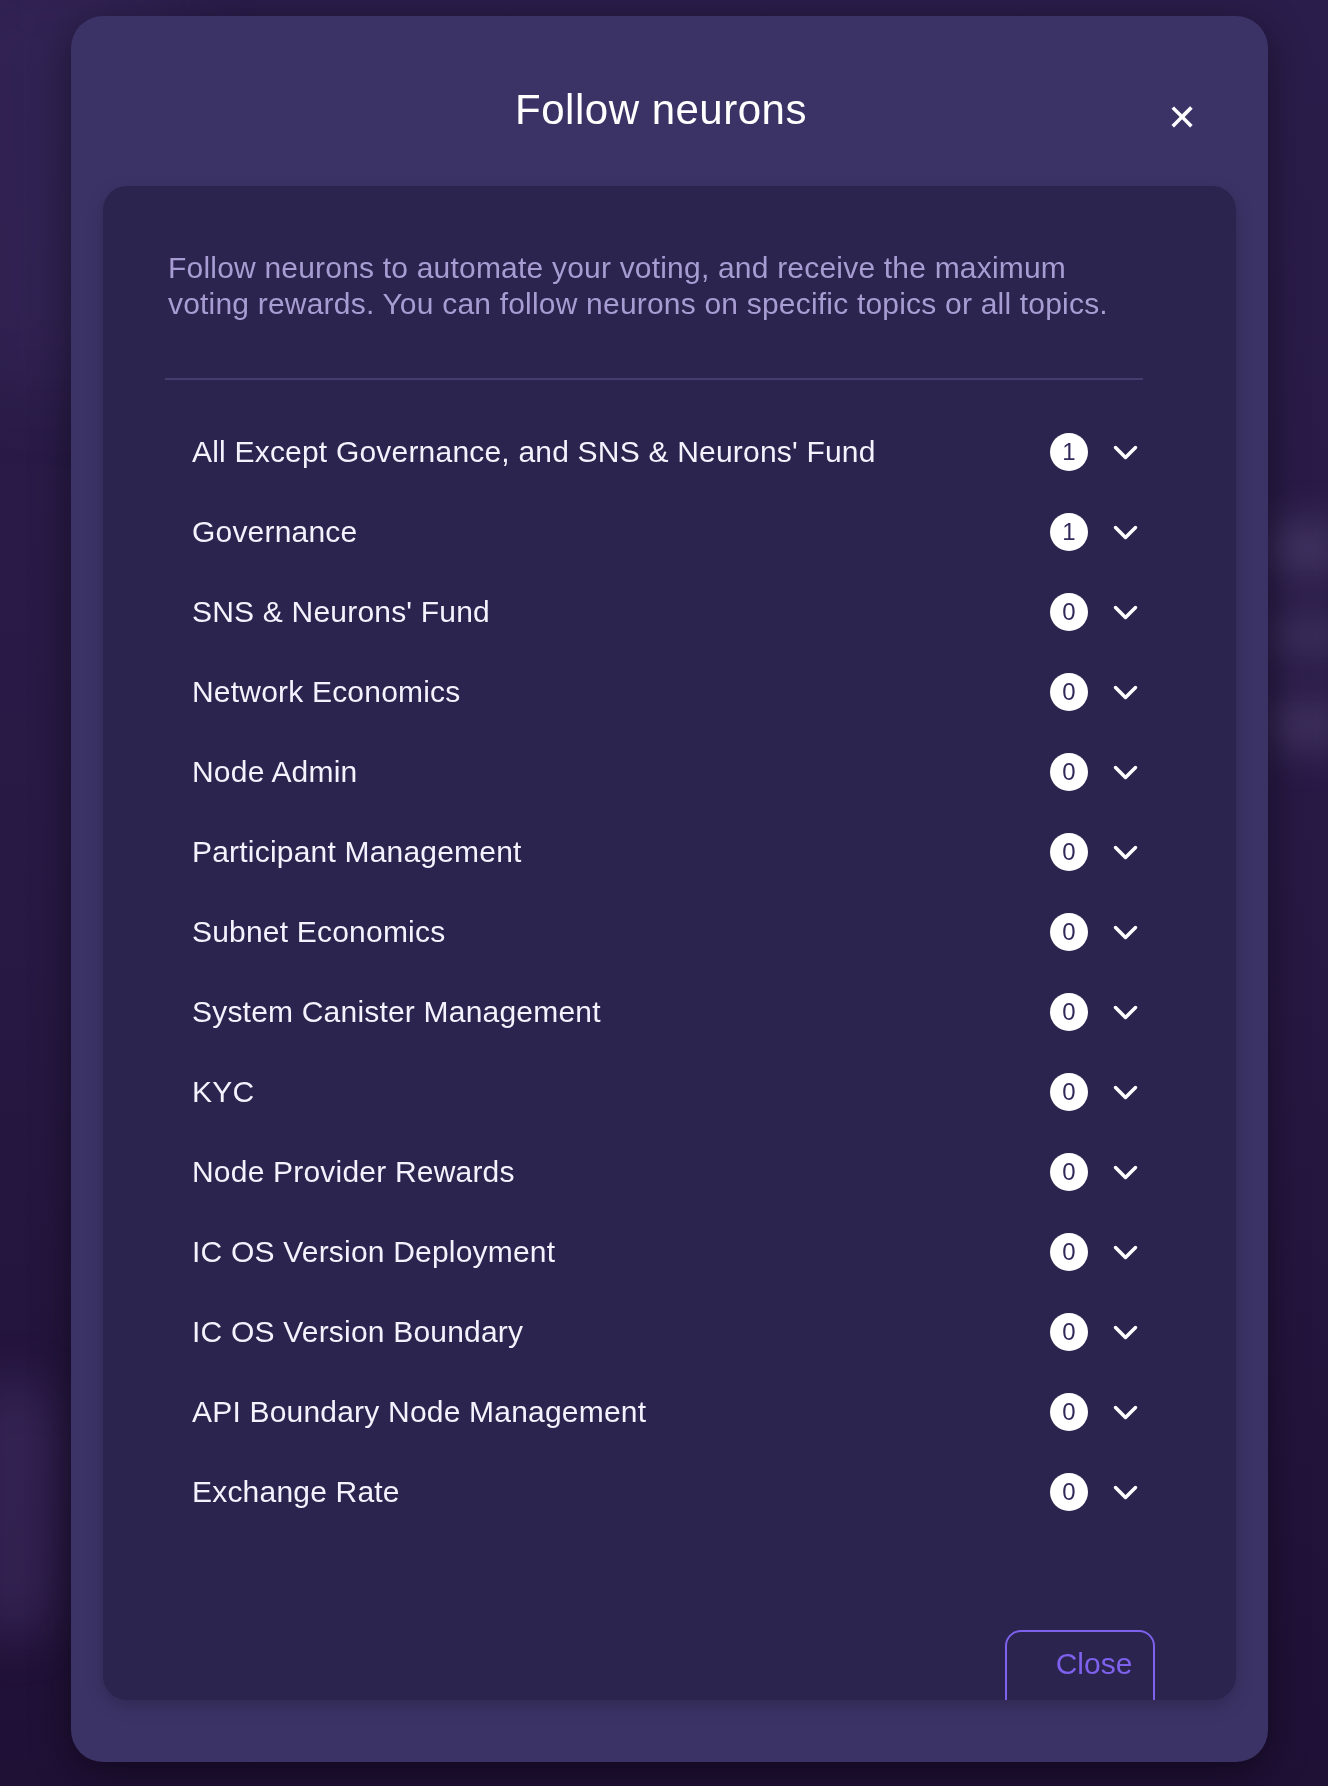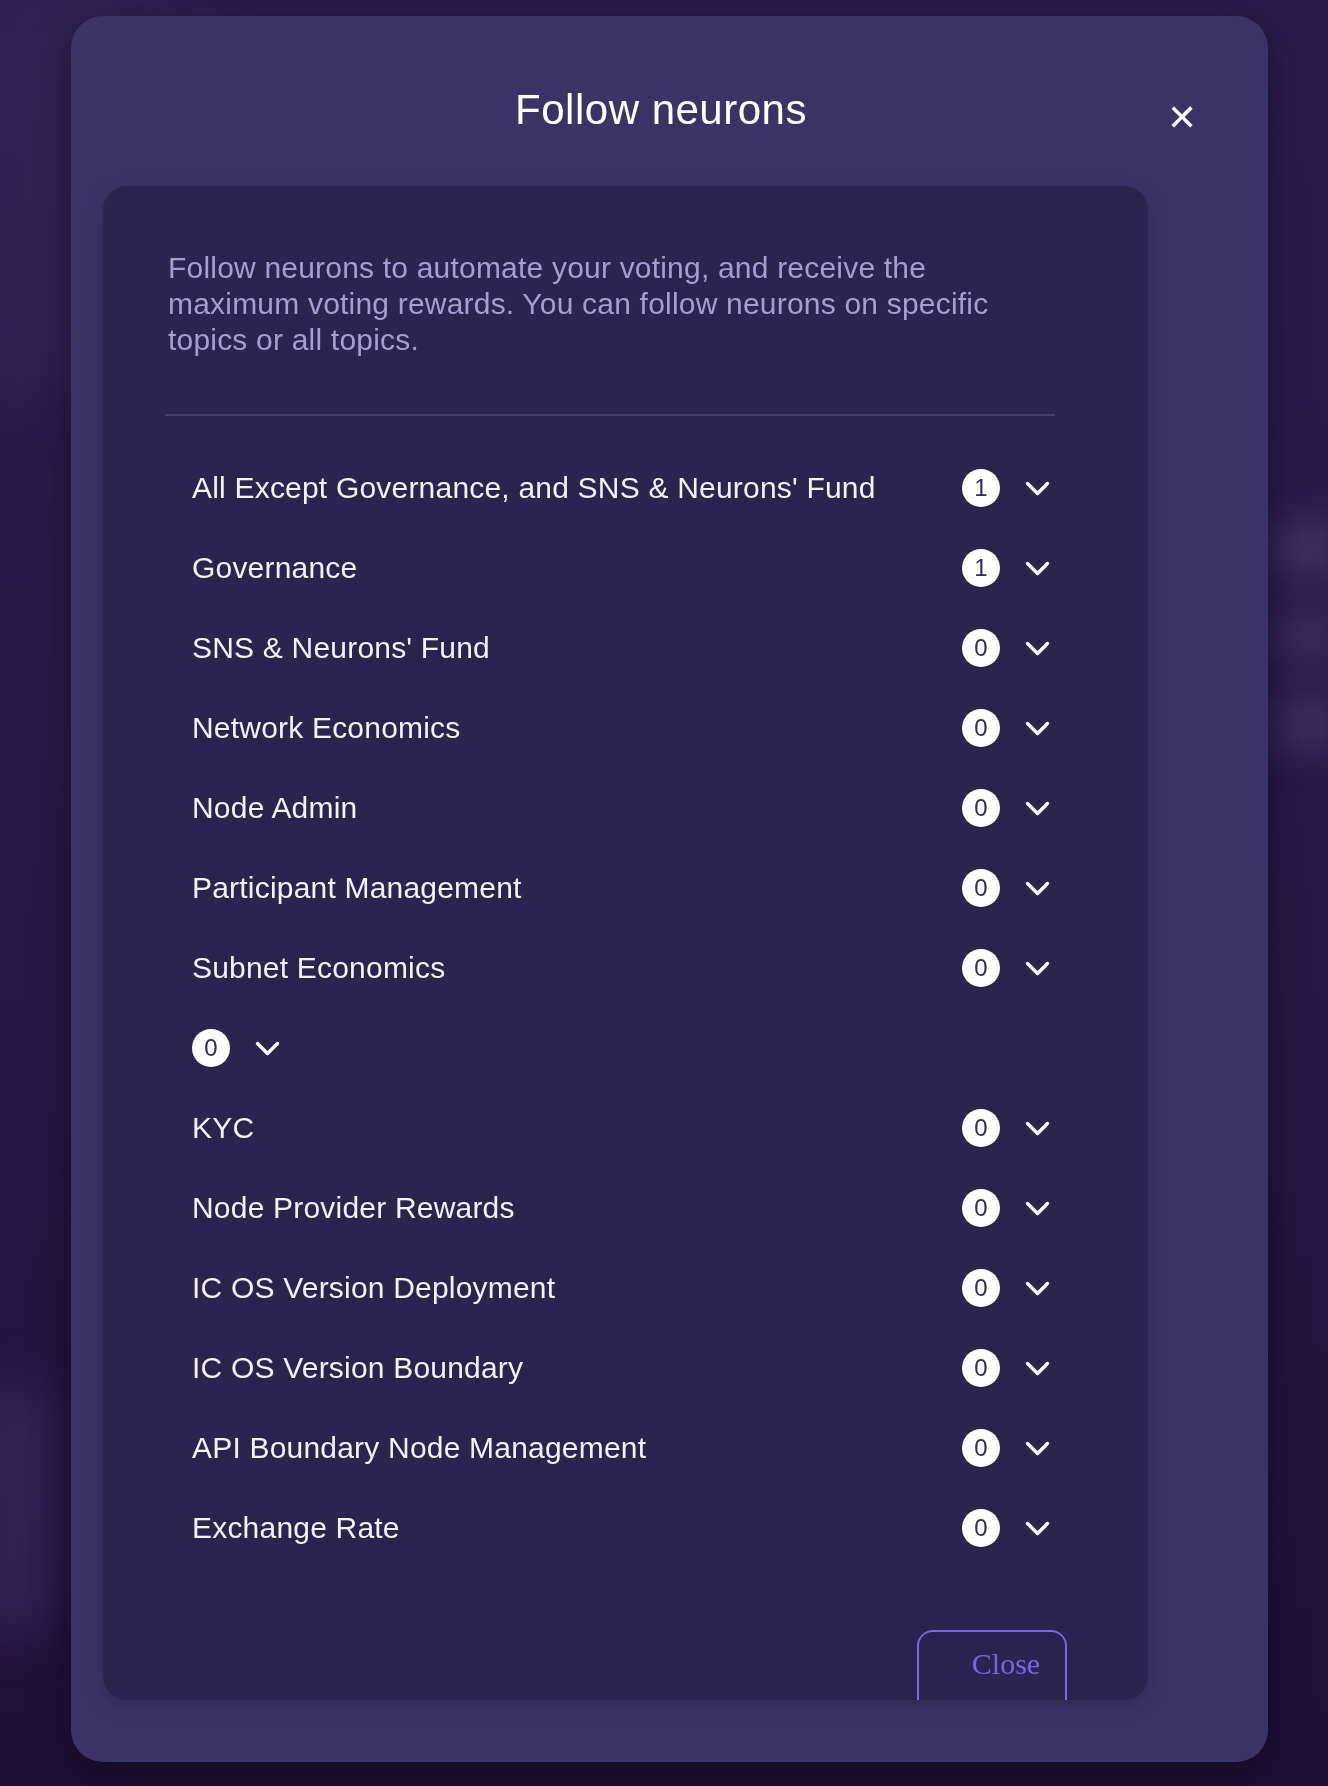--- a/index.html
+++ b/index.html
@@ -46,21 +46,21 @@
   .close-x{
     position:absolute;right:64px;top:80px;
     width:44px;height:44px;
     background:none;border:none;cursor:pointer;
     color:#ffffff;font-size:36px;line-height:44px;text-align:center;
     font-family:"DejaVu Sans", sans-serif;
     padding:0;
   }
   .card{
     position:absolute;left:32px;top:170px;
-    width:1045px;height:1514px;
+    width:1133px;height:1514px;
     background:var(--card-bg);
     border-radius:24px;
     overflow:hidden;
     box-shadow:0 6px 18px rgba(0,0,0,.18);
   }
   .description{
     margin:64px 90px 0 65px;
     max-width:950px;
     font-size:30px;line-height:36px;
     color:var(--text-muted);
@@ -91,21 +91,21 @@
   }
   .chev-btn{background:none;border:none;cursor:pointer;padding:4px;display:flex;align-items:center;}
   .close-btn{
     position:absolute;right:81px;top:1444px;
     width:150px;height:94px;
     background:transparent;
     border:2.5px solid var(--accent);
     border-radius:16px;
     color:var(--accent);
     font-size:30px;
-    font-family:Liberation Serif, serif;
+    font-family:Liberation Sans, sans-serif;
     cursor:pointer;
     padding-bottom:26px;
     padding-left:28px;
   }
 </style>
 </head>
 <body>
 
 <div class="bg-blob blob-top-left"></div>
 <div class="bg-blob blob-left-1"></div>
@@ -202,20 +202,21 @@
       <span class="badge">0</span>
       <button class="chev-btn">
         <svg width="27" height="17" viewBox="0 0 27 17">
           <polyline points="3.5,3.5 13.5,13.5 23.5,3.5" fill="none" stroke="#ffffff" stroke-width="3.5" stroke-linecap="round" stroke-linejoin="round"></polyline>
         </svg>
       </button>
     </span>
   </li>
 
   <li class="topic-row">
+    <span class="topic-label">System Canister Management</span>
     <span class="topic-controls">
       <span class="badge">0</span>
       <button class="chev-btn">
         <svg width="27" height="17" viewBox="0 0 27 17">
           <polyline points="3.5,3.5 13.5,13.5 23.5,3.5" fill="none" stroke="#ffffff" stroke-width="3.5" stroke-linecap="round" stroke-linejoin="round"></polyline>
         </svg>
       </button>
     </span>
   </li>
 

